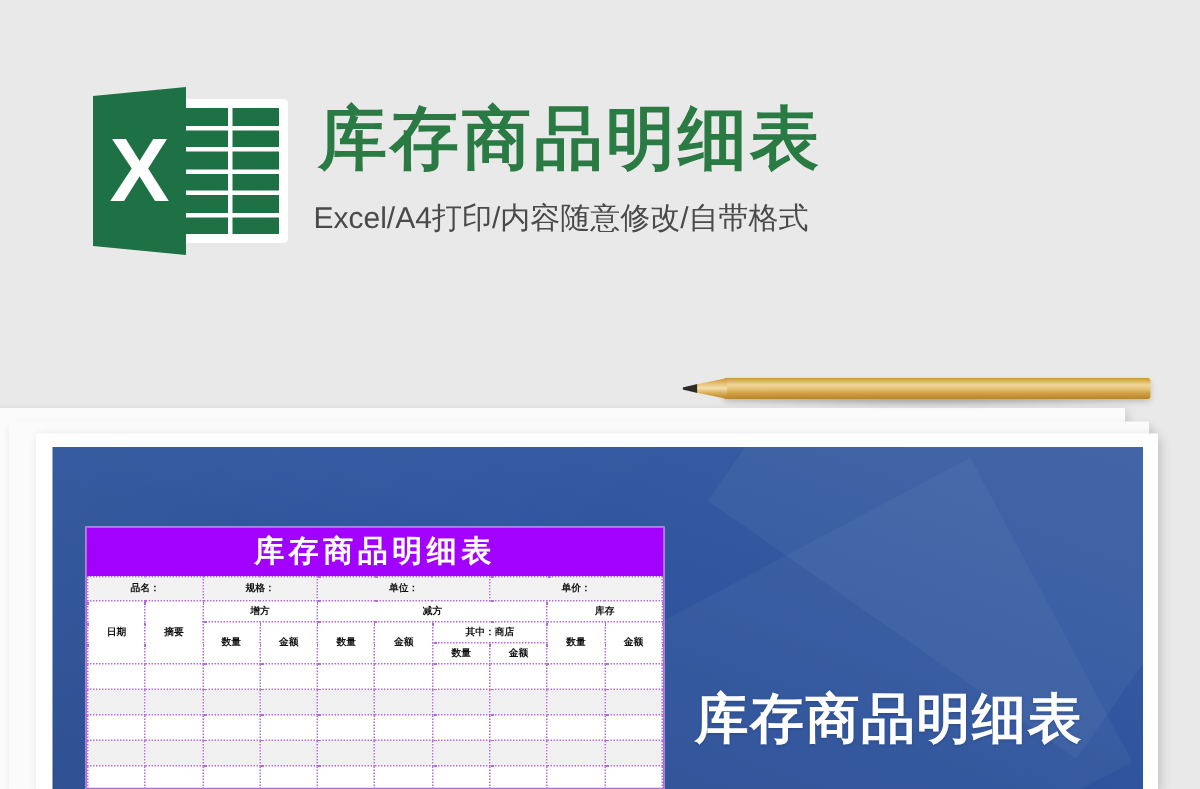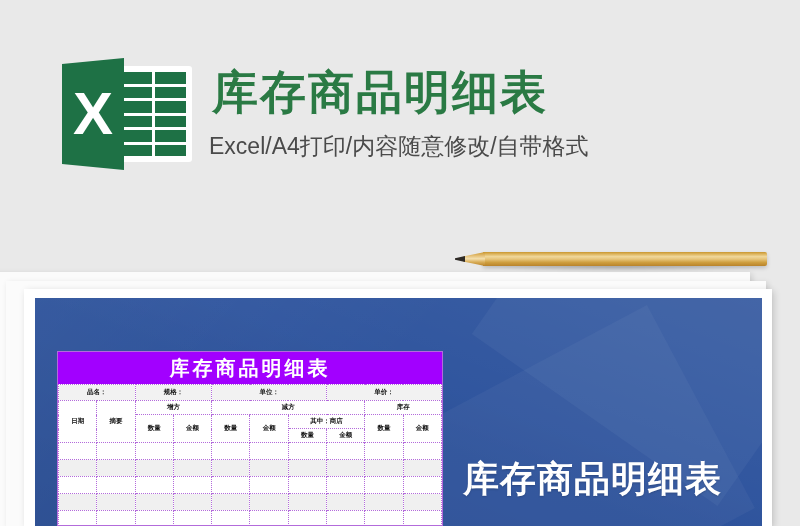--- a/index.html
+++ b/index.html
@@ -81,21 +81,21 @@
     font-size: 46px;
     font-weight: bold;
     color: #2a7a44;
     letter-spacing: 2px;
     line-height: 56px;
     white-space: nowrap;
   }
   #header-subtitle {
     position: absolute;
     left: 209px; top: 129px;
-    font-size: 23px;
+    font-size: 20px;
     color: #4a4a4a;
     line-height: 34px;
     letter-spacing: 0px;
     white-space: nowrap;
   }
 
   
   .paper-stack {
     position: absolute;
     background: #fbfbfb;

